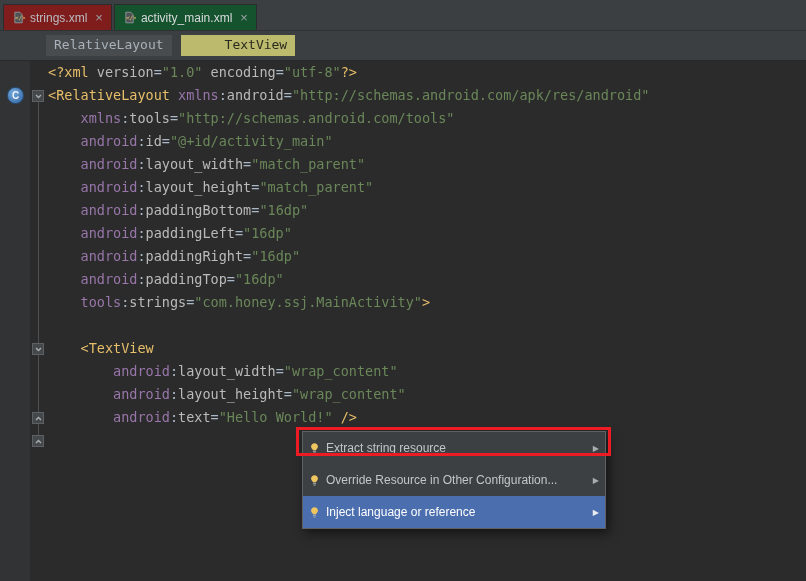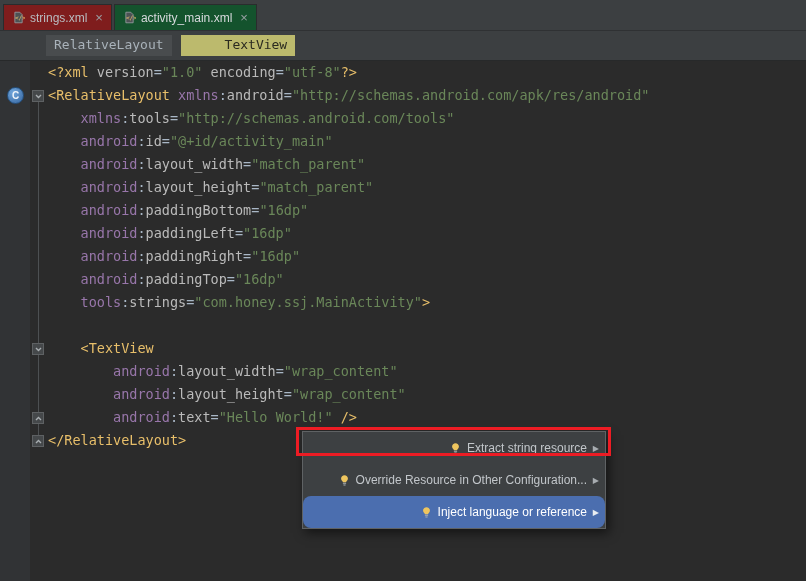--- a/index.html
+++ b/index.html
@@ -60,22 +60,22 @@
   .tk-a { color:var(--c-attr); }
   .tk-s { color:var(--c-str); }
   .tk-n { color:var(--c-pln); }
 
   
   .popup {
     position:absolute; left:302px; top:431px; width:304px; box-sizing:border-box;
     background:#3d4042; border:1px solid #5f6264; box-shadow:3px 4px 10px rgba(0,0,0,.55); z-index:5;
   }
   .pitem { position:relative; height:32px; display:flex; align-items:center; gap:5px; padding:0 18px 0 5px;
-           font-size:12px; color:#c2c6ca; cursor:default;justify-content:flex-end; }
-  .pitem.selected { background:var(--c-sel); color:#ffffff;border-radius:8px; }
+           font-size:12px; color:#c2c6ca; cursor:default; }
+  .pitem.selected { background:var(--c-sel); color:#ffffff; }
   .plabel { white-space:nowrap; }
   .arrow { position:absolute; right:6px; top:50%; transform:translateY(-50%); font-size:8px; color:#a7acb0;
            font-family:"DejaVu Sans",sans-serif; }
   .pitem.selected .arrow { color:#e9edf1; }
 
   
   .ann { position:absolute; left:296px; top:427px; width:315px; height:29px; box-sizing:border-box;
          border:3px solid var(--c-red); z-index:6; pointer-events:none; }
 </style>
 </head>
@@ -129,21 +129,21 @@
         <div class="code-line"><span class="fold"><svg width="9" height="9" viewBox="0 0 9 9">
               <polyline points="2,3 4.5,5.5 7,3" fill="none" stroke="#a8adb0" stroke-width="1.4"></polyline>
             </svg></span><span class="tk-n">    </span><span class="tk-t">&lt;TextView</span></div>
         <div class="code-line"><span class="tk-n">        </span><span class="tk-p">android</span><span class="tk-n">:</span><span class="tk-a">layout_width</span><span class="tk-n">=</span><span class="tk-s">"wrap_content"</span></div>
         <div class="code-line"><span class="tk-n">        </span><span class="tk-p">android</span><span class="tk-n">:</span><span class="tk-a">layout_height</span><span class="tk-n">=</span><span class="tk-s">"wrap_content"</span></div>
         <div class="code-line"><span class="fold"><svg width="9" height="9" viewBox="0 0 9 9">
               <polyline points="2,6 4.5,3.5 7,6" fill="none" stroke="#a8adb0" stroke-width="1.4"></polyline>
             </svg></span><span class="tk-n">        </span><span class="tk-p">android</span><span class="tk-n">:</span><span class="tk-a">text</span><span class="tk-n">=</span><span class="tk-s">"Hello World!"</span><span class="tk-n"> </span><span class="tk-t">/&gt;</span></div>
         <div class="code-line"><span class="fold"><svg width="9" height="9" viewBox="0 0 9 9">
               <polyline points="2,6 4.5,3.5 7,6" fill="none" stroke="#a8adb0" stroke-width="1.4"></polyline>
-            </svg></span><span class="tk-t">&lt;/RelativeLayout&gt;</span></div>
+            </svg></span></div>
       </div>
   </div>
   <div class="popup" id="popup">
       <div class="pitem">
         <span class="bulb">
           <svg width="13" height="13" viewBox="0 0 16 16">
             <path d="M8 1.5c2.3 0 4.2 1.8 4.2 4.1 0 1.4-.7 2.2-1.4 2.9-.5.6-.9 1-.9 1.7H6.1c0-.7-.4-1.1-.9-1.7C4.5 7.8 3.8 7 3.8 5.6 3.8 3.3 5.7 1.5 8 1.5z" fill="#eec55e"></path>
             <rect x="6" y="10.8" width="4" height="1.3" rx=".4" fill="#a9afb3"></rect>
             <rect x="6.5" y="12.8" width="3" height="1.2" rx=".4" fill="#a9afb3"></rect>
           </svg>

